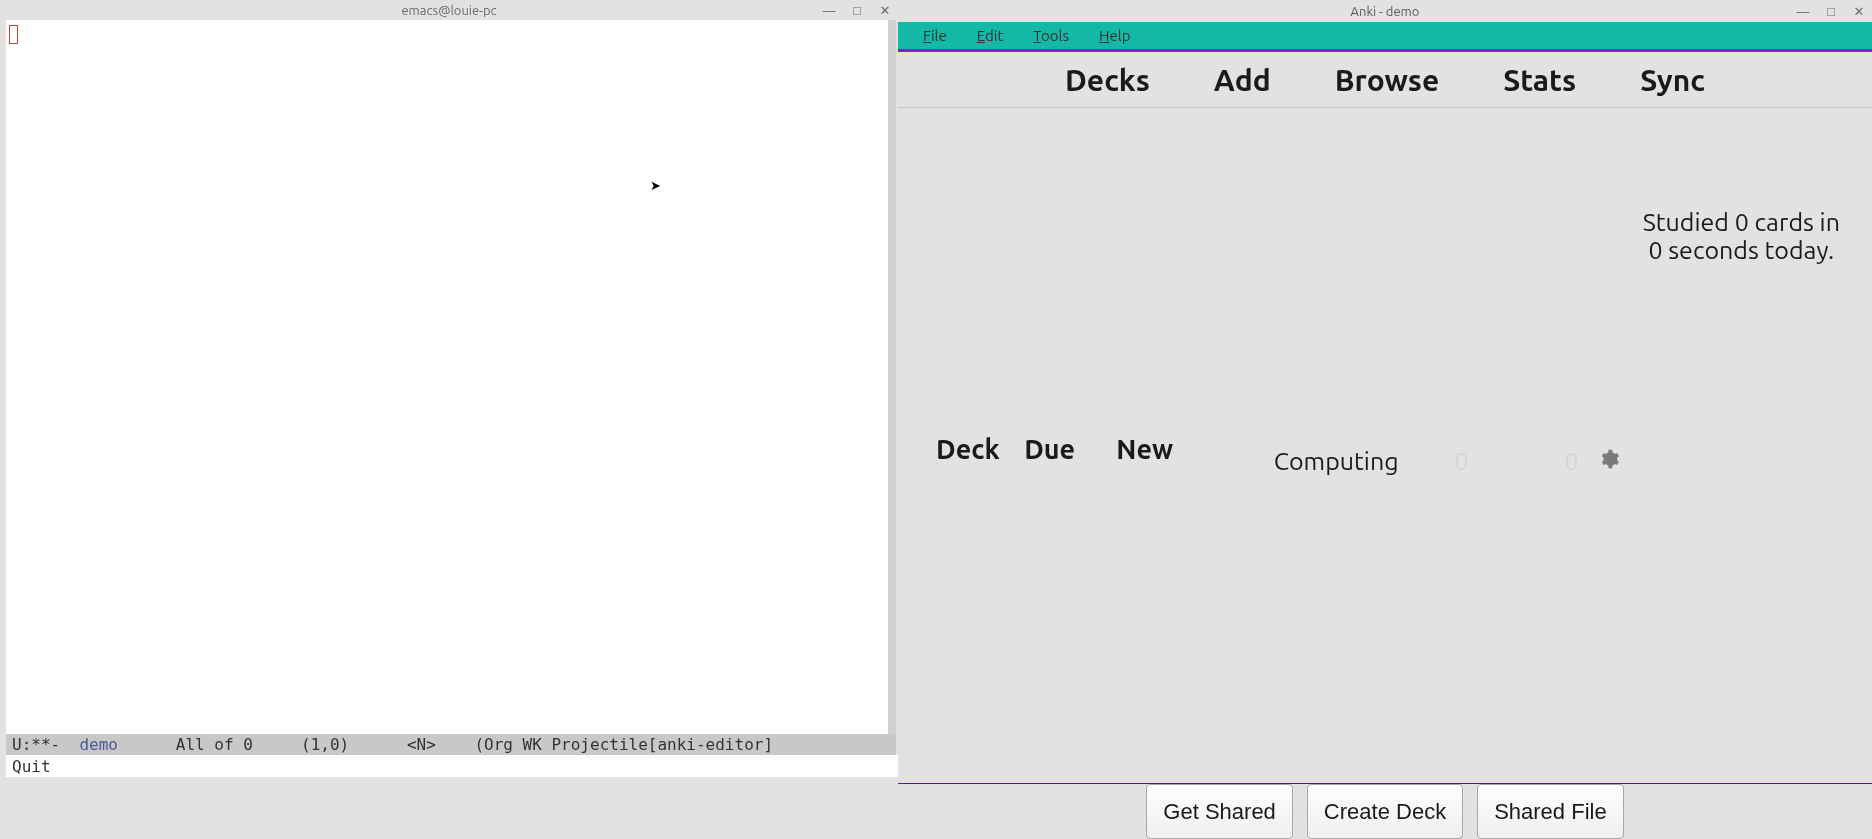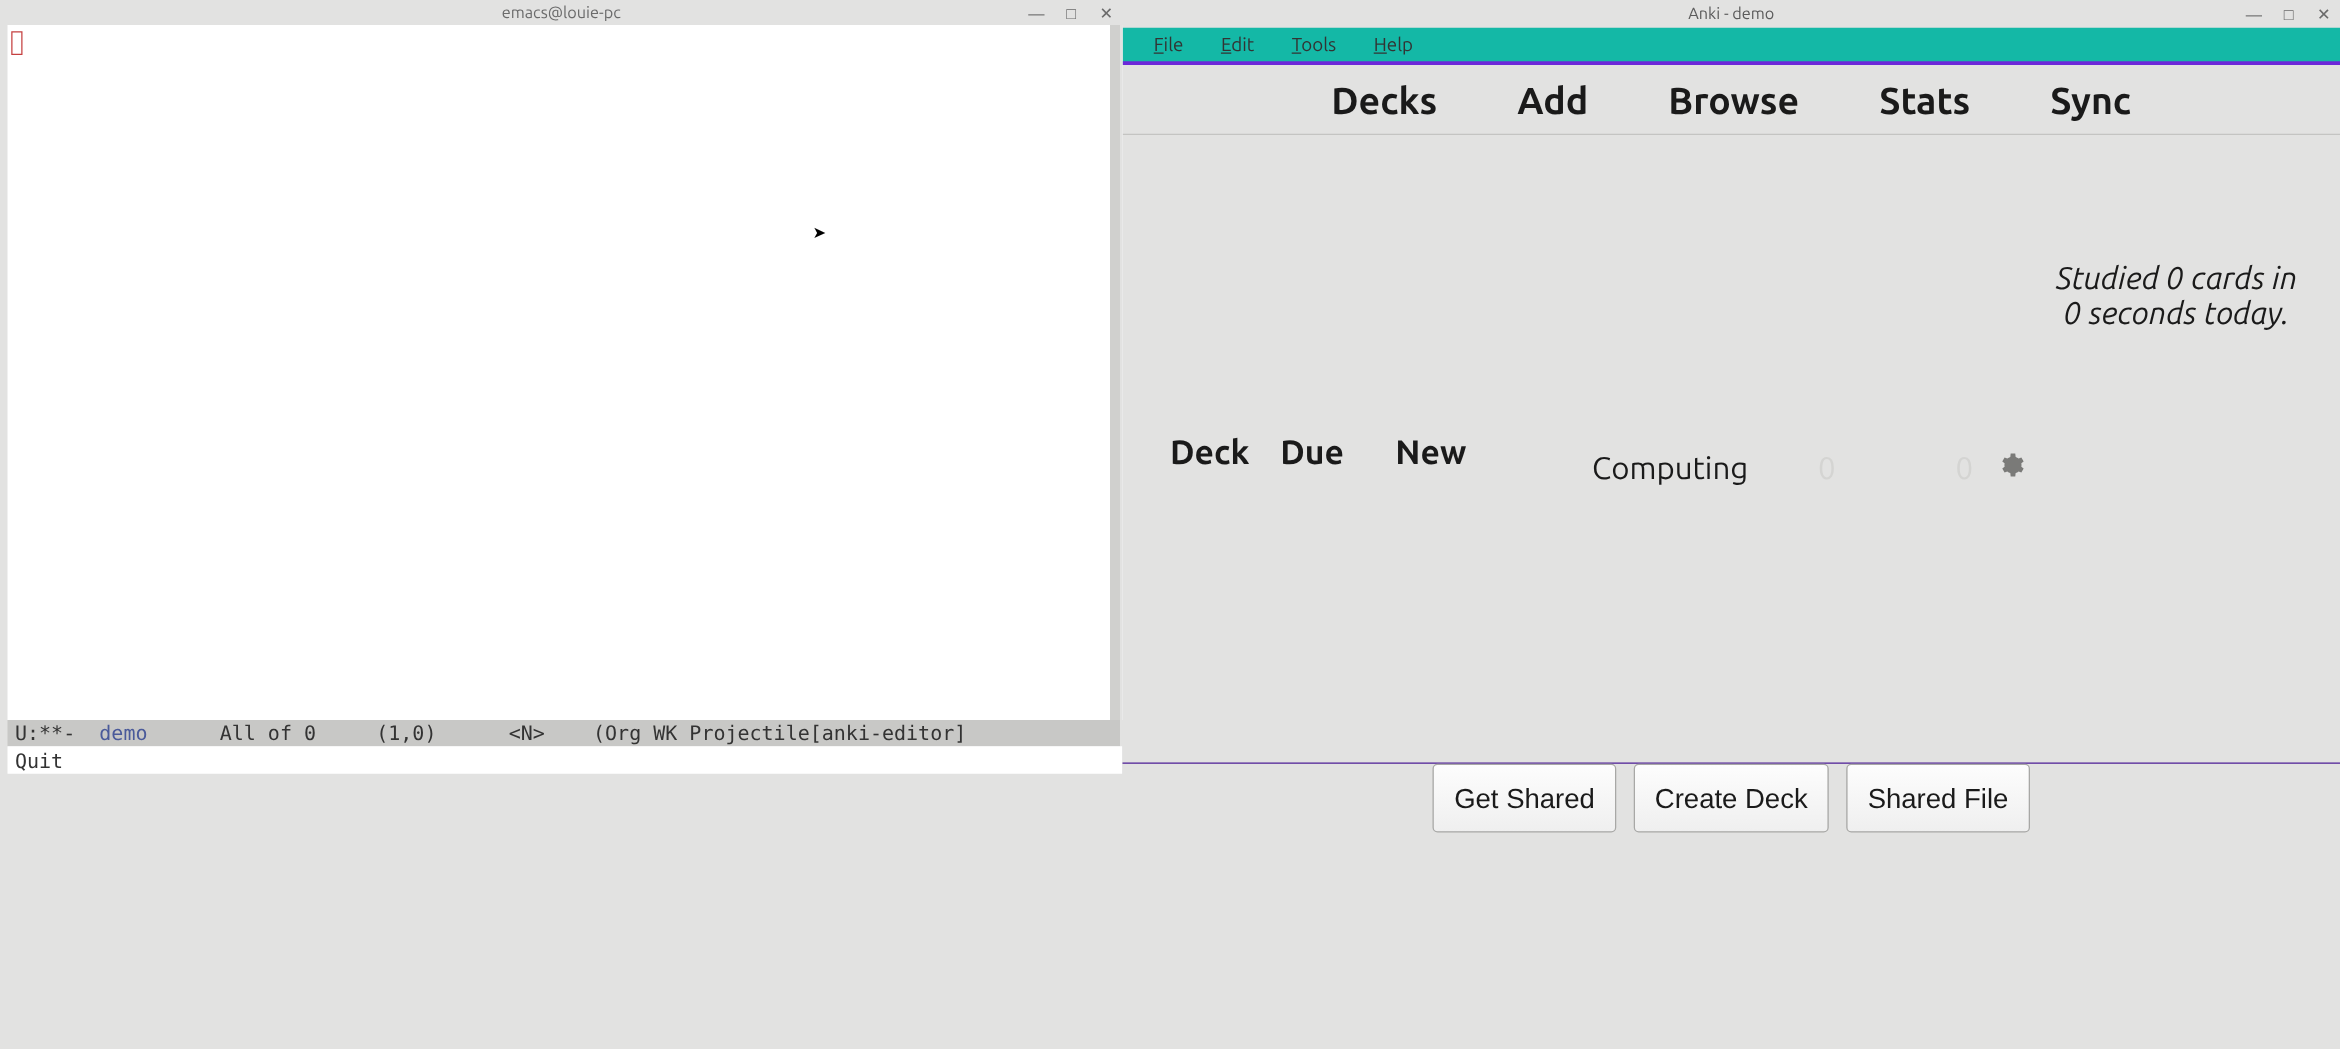--- a/index.html
+++ b/index.html
@@ -12,21 +12,21 @@
       width: 1872px;
       height: 839px;
       background: #e2e2e1;
       display: flex;
       overflow: hidden;
     }
     
     
     .emacs-window {
       width: 898px;
-      height: 619px;
+      height: 777px;
       display: flex;
       flex-direction: column;
       background: #e2e2e1;
     }
     .titlebar {
       height: 20px;
       background: #e2e2e1;
       display: flex;
       align-items: center;
       justify-content: center;
@@ -111,21 +111,21 @@
       color: #333;
       padding-left: 6px;
       margin-left: 6px;
       display: flex;
       align-items: center;
     }
     
     
     .anki-window {
       flex: 1;
-      height: 666px;
+      height: 839px;
       display: flex;
       flex-direction: column;
       background: #e2e2e1;
     }
     .anki-titlebar {
       height: 22px;
       background: #e2e2e1;
       display: flex;
       align-items: center;
       justify-content: center;
@@ -207,21 +207,20 @@
     .gear-icon {
       width: 22px;
       height: 22px;
       cursor: pointer;
     }
     .stats-line {
       text-align: center;
       font-size: 25px;
       color: #1a1a1a;
       margin-top: 70px;
-      font-style: italic;
     }
     .anki-footer {
       height: 56px;
       background: #e2e2e1;
       border-top: 1px solid #4c1d95;
       display: flex;
       justify-content: center;
       gap: 14px;
     }
     .footer-btn {

